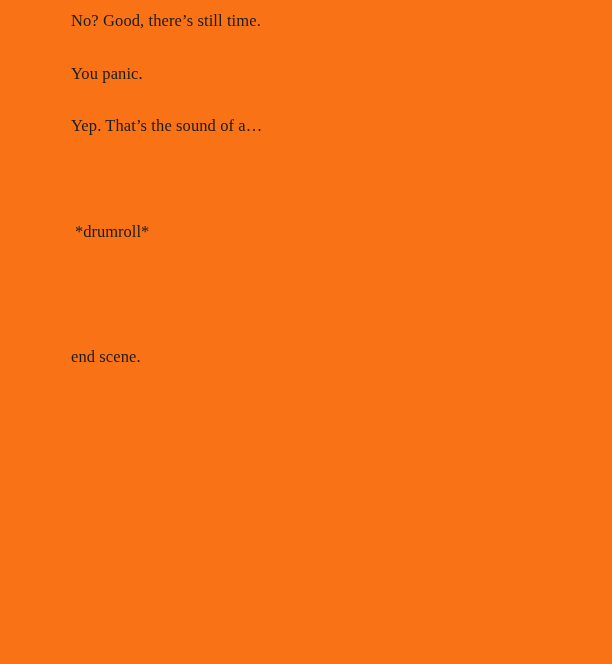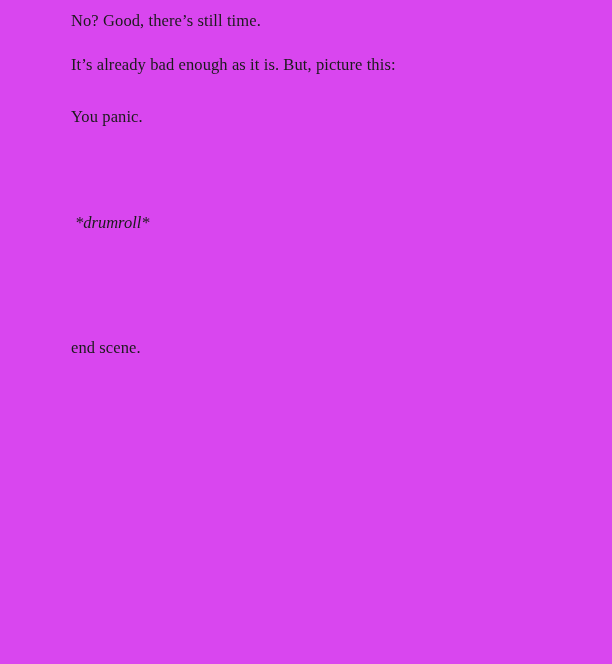--- a/index.html
+++ b/index.html
@@ -13,21 +13,21 @@
     overflow: hidden;
     font-family: "Liberation Serif", "DejaVu Serif", serif;
     color: #1a1a1a;
   }
   .page {
     position: relative;
     width: 612px;
     height: 664px;
     box-sizing: border-box;
     padding: 8px 70px 0 71px;
-    background: #d946ef;
+    background: #f97316;
   }
   .para {
     font-size: 16.5px;
     line-height: 1.62;
     margin: 0 0 17px 0;
     letter-spacing: 0.1px;
     color: #1b1b1b;
     text-align: left;
   }
   .para.tight {
@@ -36,34 +36,33 @@
   }
   .spacer-block {
     height: 63px;
   }
   .drumroll {
     font-size: 16.5px;
     line-height: 1.62;
     margin: 0;
     padding-left: 4px;
     color: #1b1b1b;
-    font-style: italic;
   }
   .spacer-block-2 {
     height: 72px;
   }
 </style>
 </head>
 <body>
 
 <div class="page">
 
   <p class="para">No? Good, there’s still time.</p>
-  <p class="para">It’s already bad enough as it is. But, picture this:</p>
   <p class="para tight">You panic.</p>
+  <p class="para tight">Yep. That’s the sound of a…</p>
 
   <div class="spacer-block"></div>
 
   <p class="drumroll">*drumroll*</p>
 
   <div class="spacer-block-2"></div>
 
   <p class="para tight">end scene.</p>
 
 </div>

